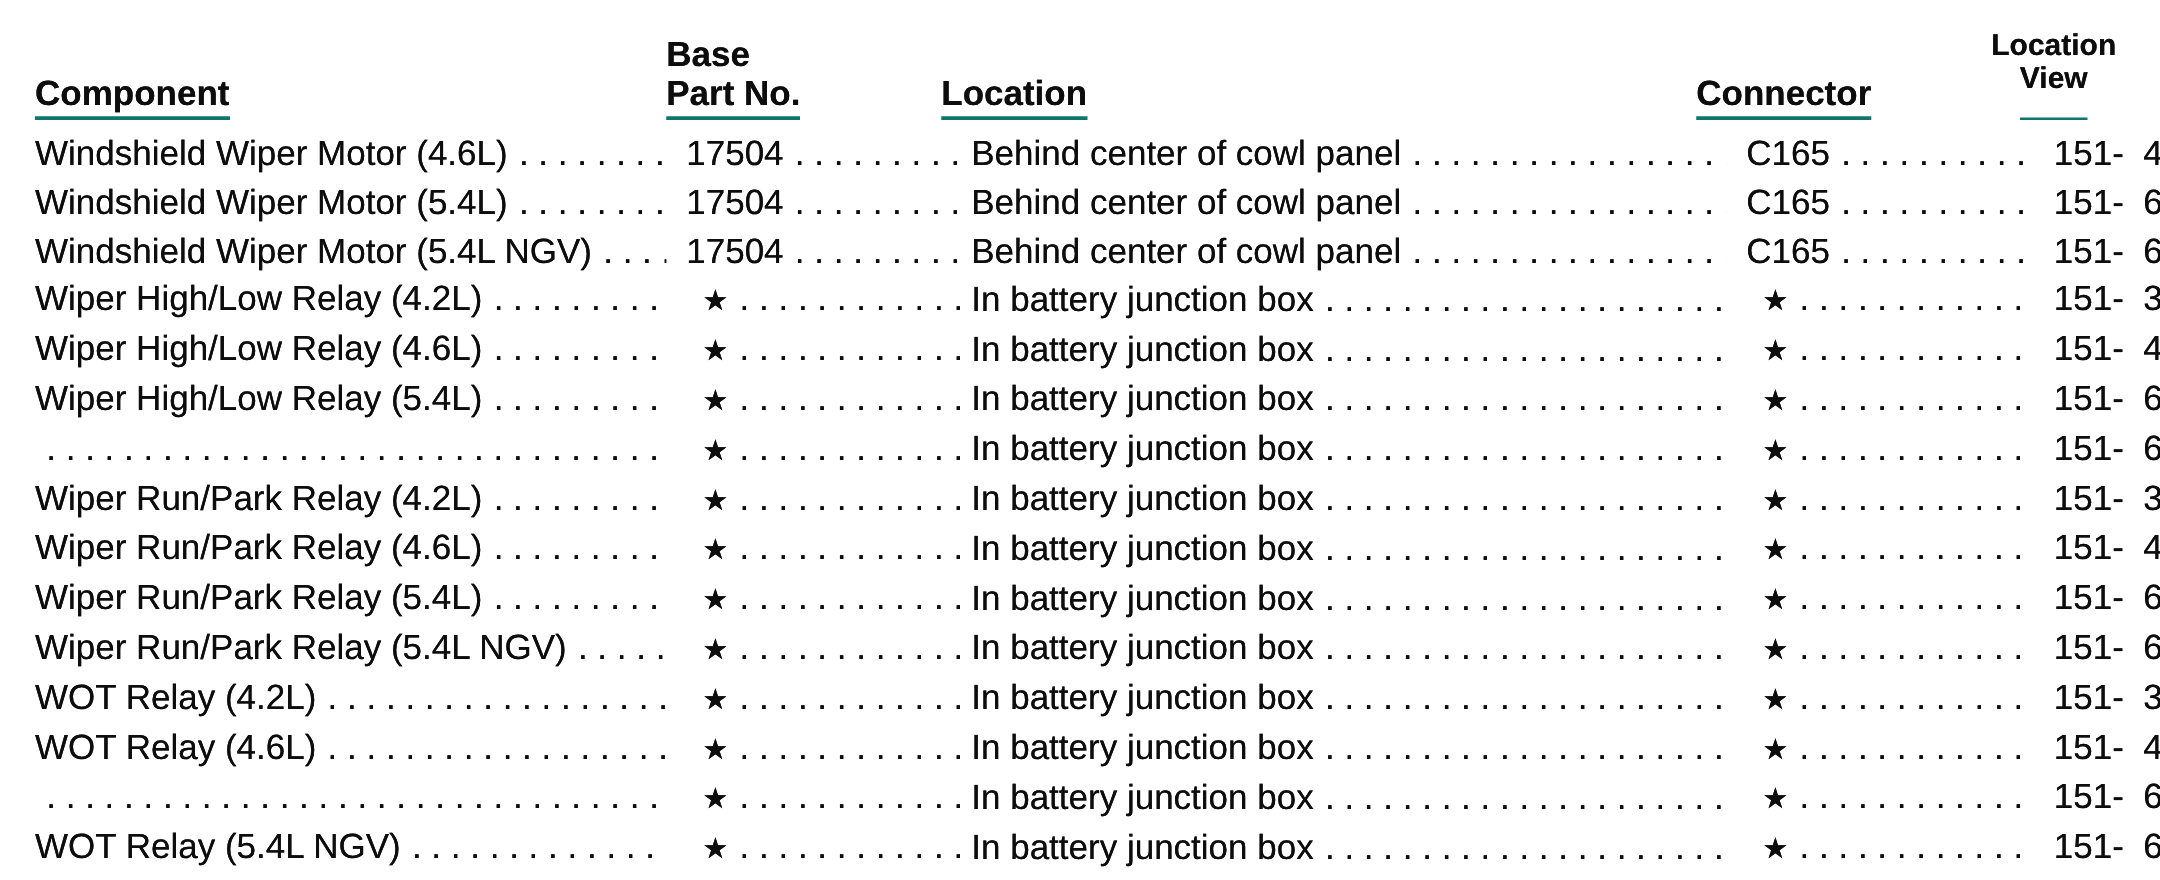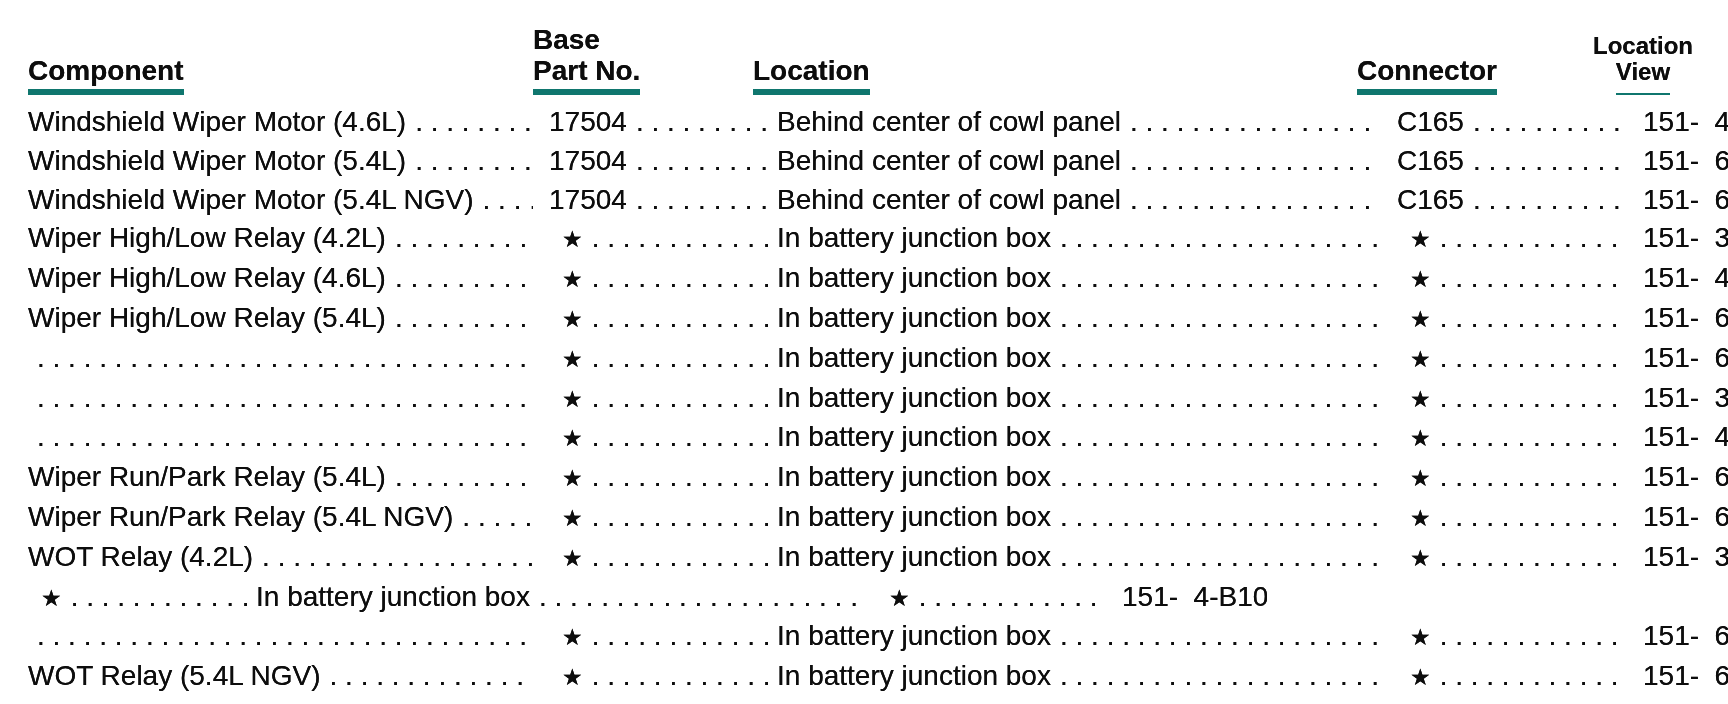--- a/index.html
+++ b/index.html
@@ -20,34 +20,34 @@
   .w-part { width: 220px; }
   .w-loc  { width: 604px; }
   .w-conn { width: 226px; }
   .w-view { width: 145px; }
 
   
   .header-row { display: flex; align-items: flex-end; font-weight: 700; line-height: 31px; }
   .hcell { flex: 0 0 auto; }
   .u {
     display: inline-block;
-    border-bottom: 6px solid #0f766e;
+    border-bottom: 3px solid #0f766e;
     padding-bottom: 3px;
   }
   .view-head { font-size: 24px; line-height: 26px; text-align: center; width: 120px; }
-  .u-view { border-bottom-width: 2px; padding-bottom: 8px; }
+  .u-view { border-bottom-width: 2px; padding-bottom: 18px; }
 
   
   .rows { margin-top: 8px; line-height: 38.8px; }
   .row { display: flex; }
   .cell { flex: 0 0 auto; display: flex; align-items: baseline; overflow: hidden; }
   .cell .txt { white-space: pre; flex: 0 0 auto; }
   .pad-comp { padding-right: 16px; justify-content: flex-end; }
   .pad-part { padding-right: 8px; justify-content: flex-end; }
-  .pad-loc  { padding-right: 16px; }
+  .pad-loc  { padding-right: 16px; align-items: center; }
   .pad-conn { padding-right: 20px; justify-content: center; }
   .leader { flex: 1 1 auto; overflow: hidden; white-space: nowrap; padding-left: 9px; }
   .leader::after {
     content: ". . . . . . . . . . . . . . . . . . . . . . . . . . . . . . . . . . . . . . . . . . . . . . . . . . . . . . . . . . . .";
   }
   .view-cell { white-space: pre; overflow: hidden; }
   .star-val { font-size: 23px; padding-left: 13px; }
 </style>
 </head>
 <body>
@@ -218,40 +218,42 @@
     <div class="cell w-conn pad-conn">
       <span class="txt star-val">★</span>
       <span class="leader"></span>
     </div>
     <div class="cell w-view view-cell">
       <span class="txt">151-  6-B10</span>
     </div>
   </div>
       <div class="row">
     <div class="cell w-comp pad-comp">
+      <span class="txt">Wiper Run/Park Relay (4.2L)</span>
       <span class="leader"></span>
     </div>
     <div class="cell w-part pad-part">
       <span class="txt star-val">★</span>
       <span class="leader"></span>
     </div>
     <div class="cell w-loc pad-loc">
       <span class="txt">In battery junction box</span>
       <span class="leader"></span>
     </div>
     <div class="cell w-conn pad-conn">
       <span class="txt star-val">★</span>
       <span class="leader"></span>
     </div>
     <div class="cell w-view view-cell">
       <span class="txt">151-  3-C10</span>
     </div>
   </div>
       <div class="row">
     <div class="cell w-comp pad-comp">
+      <span class="txt">Wiper Run/Park Relay (4.6L)</span>
       <span class="leader"></span>
     </div>
     <div class="cell w-part pad-part">
       <span class="txt star-val">★</span>
       <span class="leader"></span>
     </div>
     <div class="cell w-loc pad-loc">
       <span class="txt">In battery junction box</span>
       <span class="leader"></span>
     </div>
@@ -320,20 +322,24 @@
     </div>
     <div class="cell w-conn pad-conn">
       <span class="txt star-val">★</span>
       <span class="leader"></span>
     </div>
     <div class="cell w-view view-cell">
       <span class="txt">151-  3-C10</span>
     </div>
   </div>
       <div class="row">
+    <div class="cell w-comp pad-comp">
+      <span class="txt">WOT Relay (4.6L)</span>
+      <span class="leader"></span>
+    </div>
     <div class="cell w-part pad-part">
       <span class="txt star-val">★</span>
       <span class="leader"></span>
     </div>
     <div class="cell w-loc pad-loc">
       <span class="txt">In battery junction box</span>
       <span class="leader"></span>
     </div>
     <div class="cell w-conn pad-conn">
       <span class="txt star-val">★</span>

